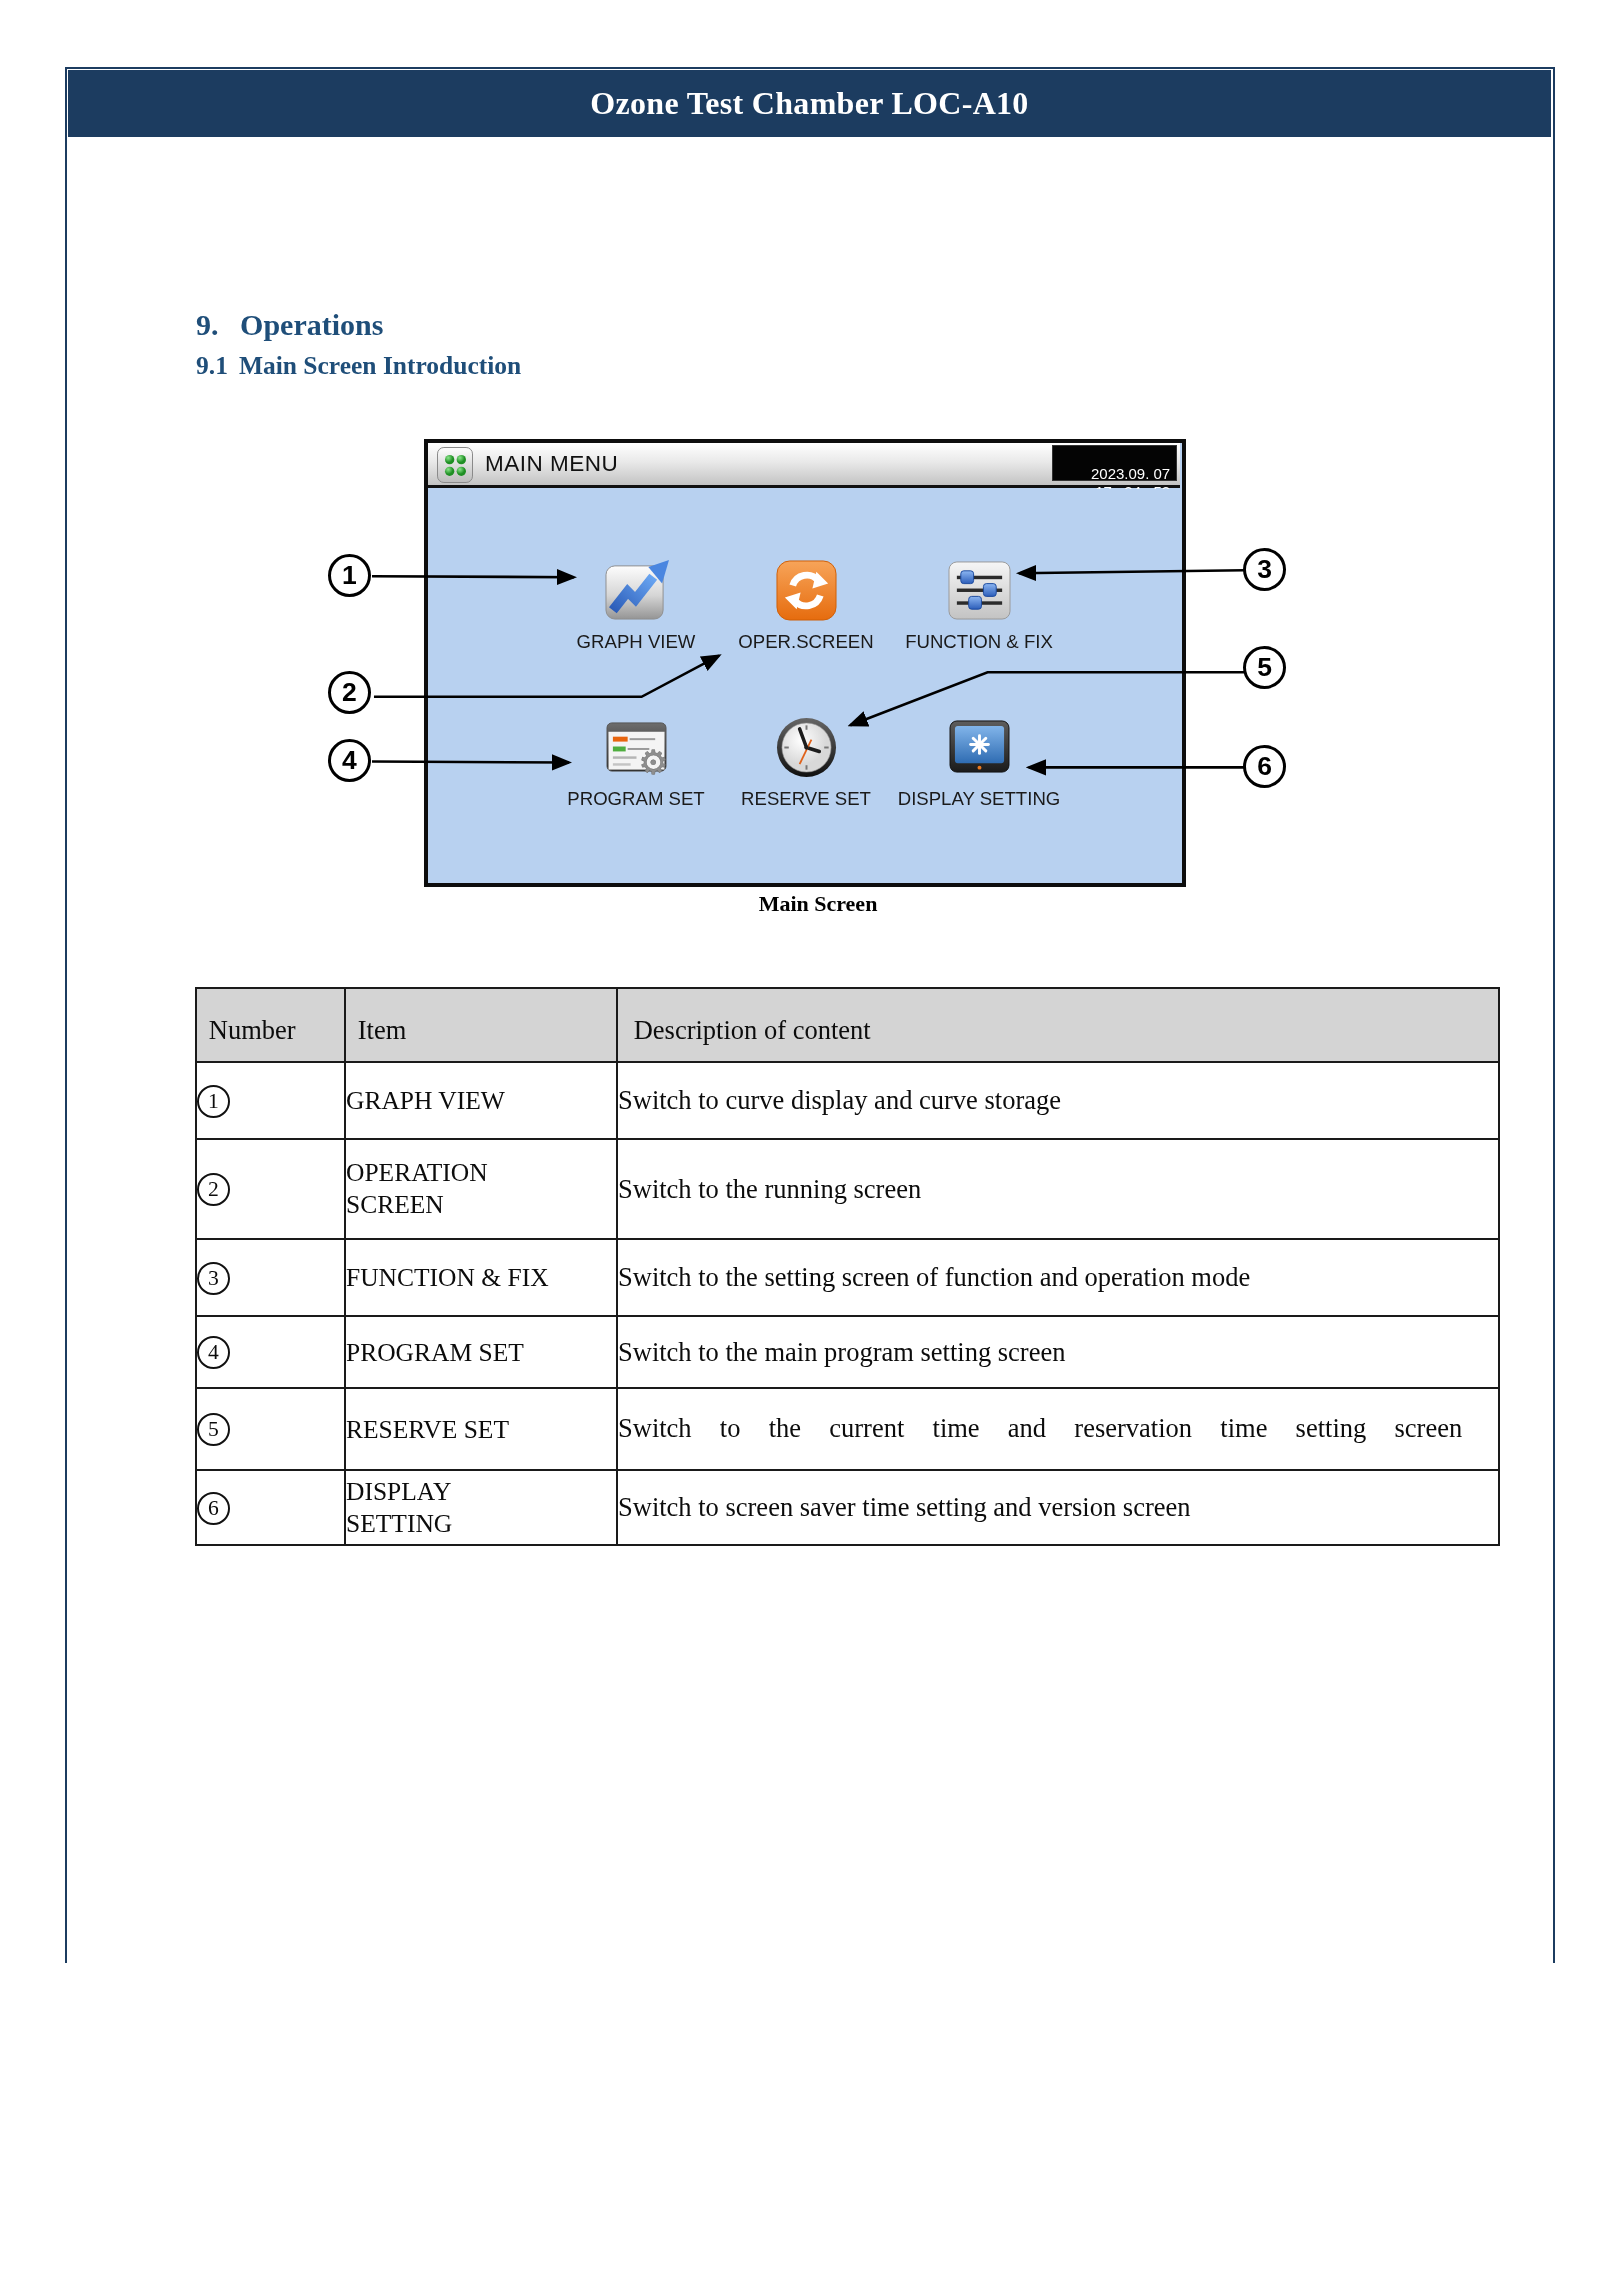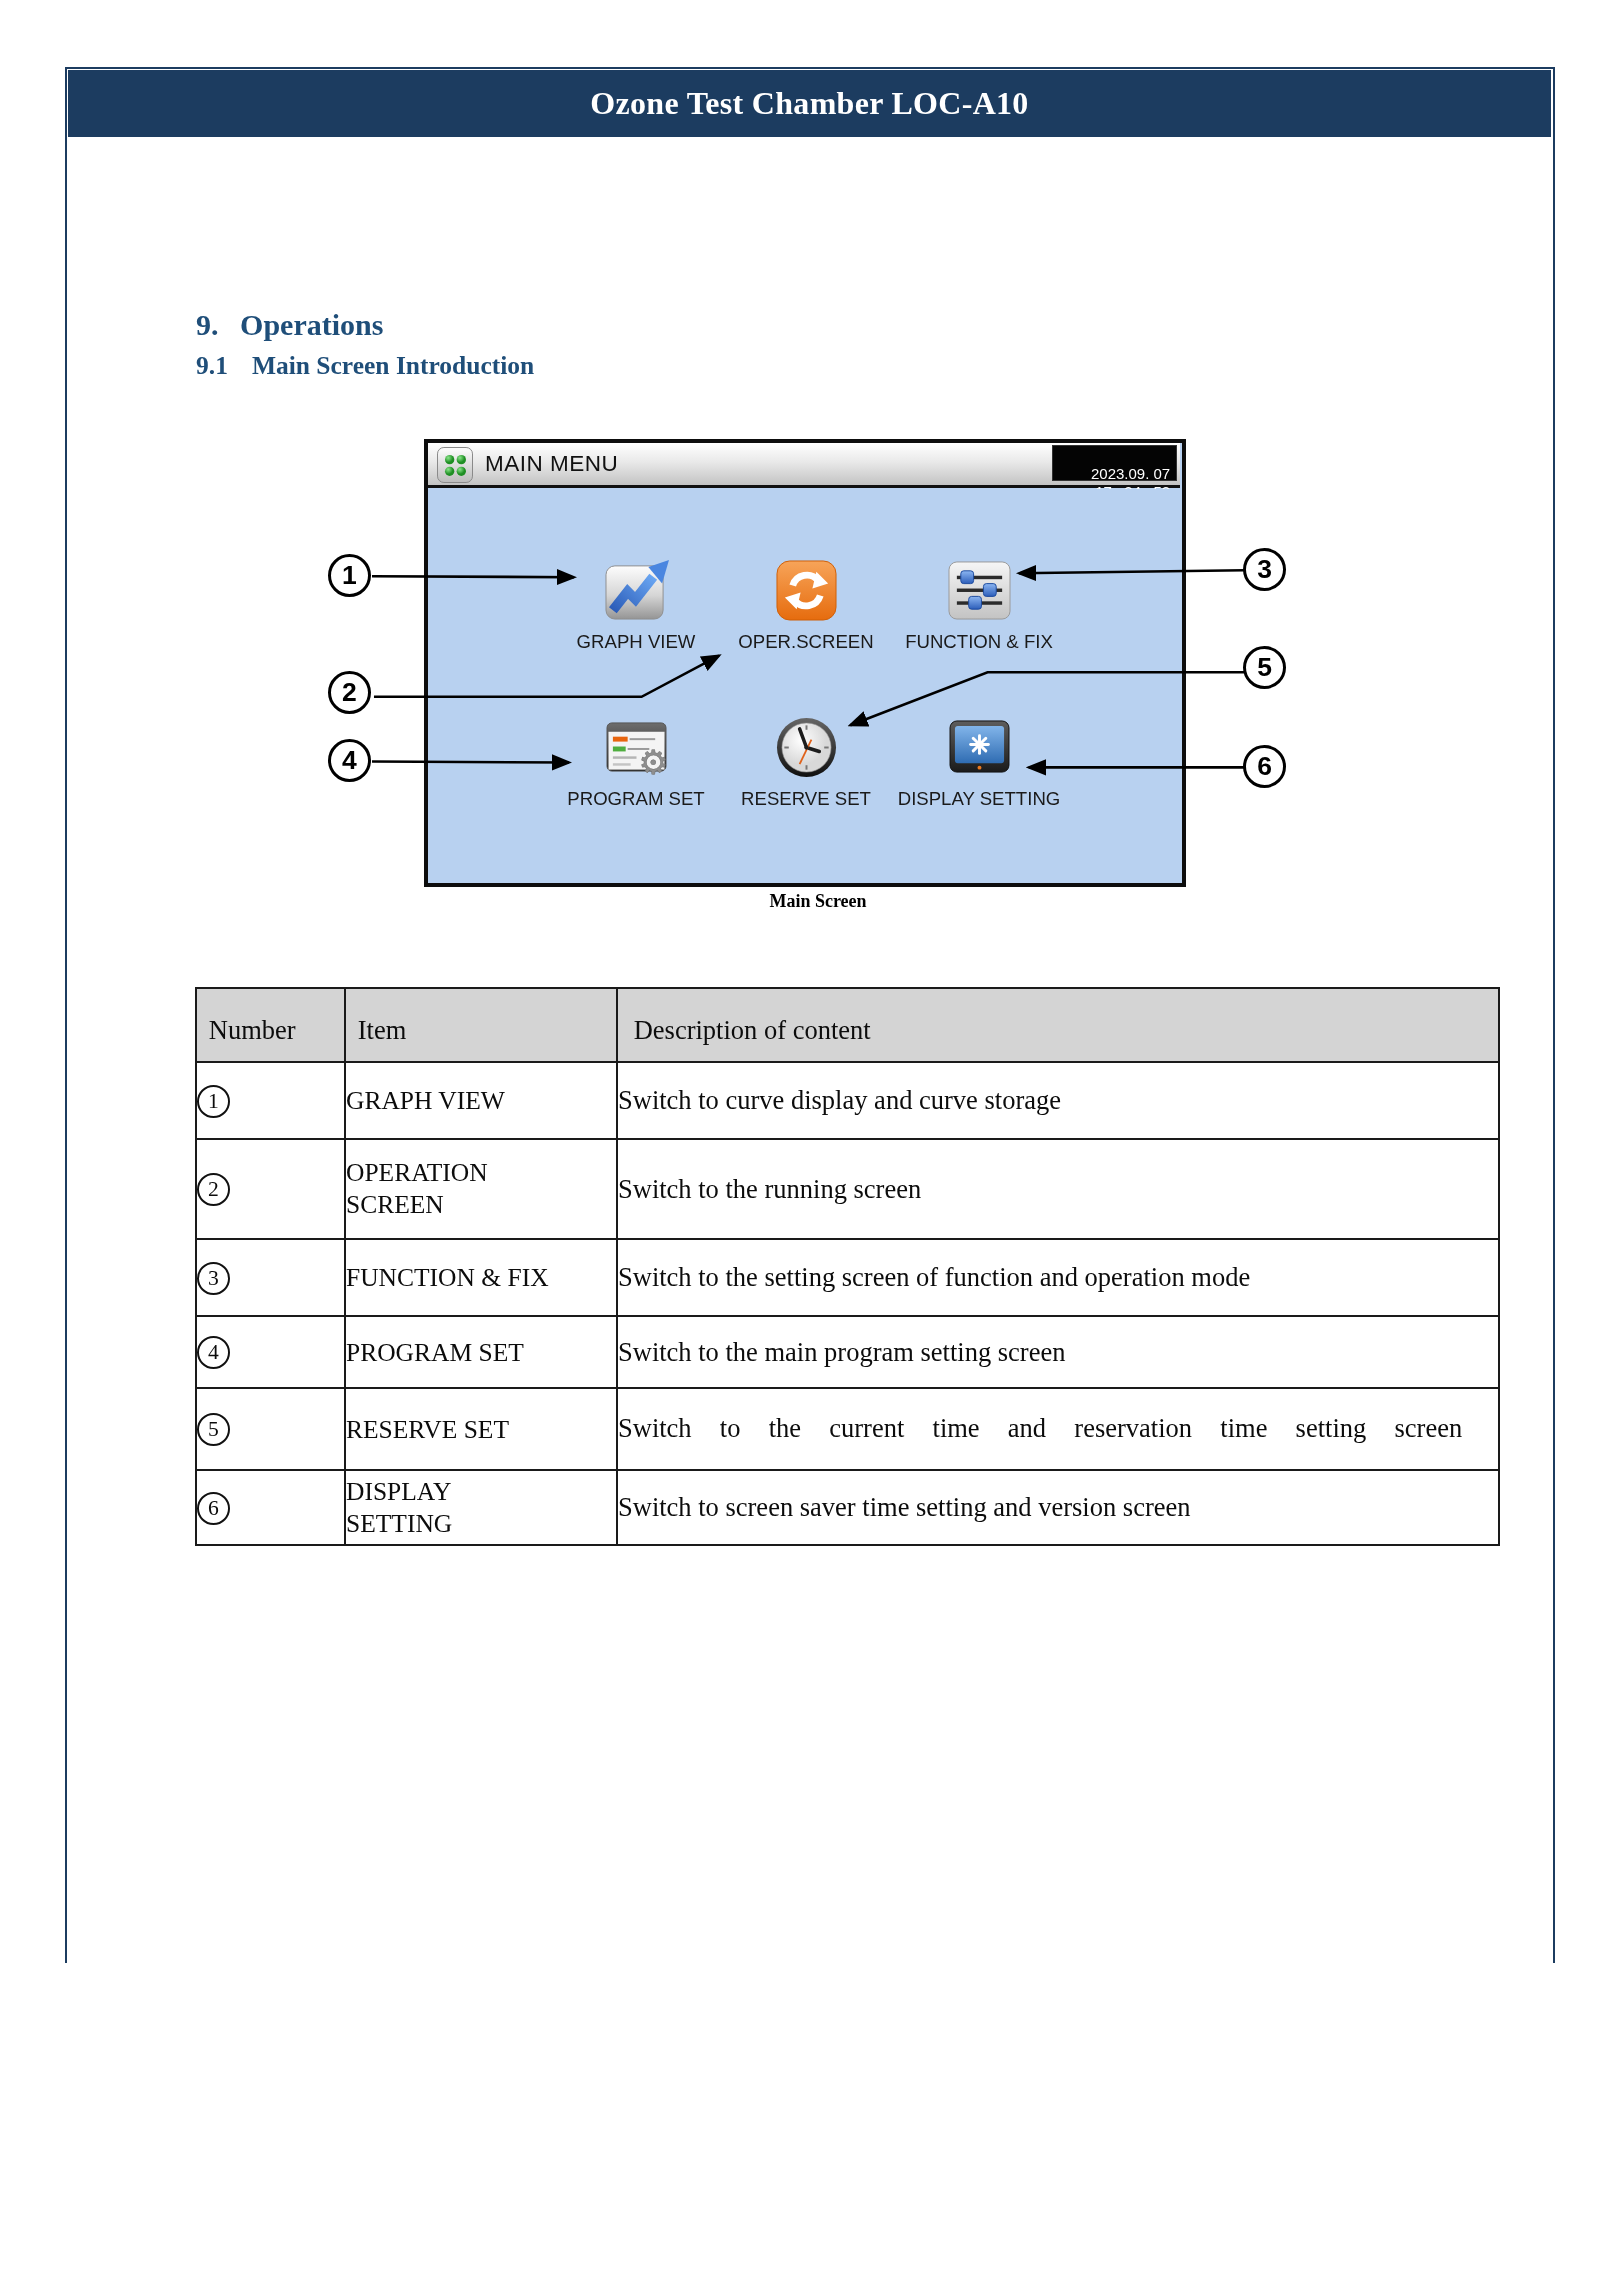--- a/index.html
+++ b/index.html
@@ -6,21 +6,21 @@
   .page{position:relative;width:1621px;height:1963px;background:#fff;
         font-family:"Liberation Serif","DejaVu Serif",serif;color:#111;overflow:hidden;}
   .frame{position:absolute;left:65px;top:67px;width:1486px;height:2156px;
          border:2.9px solid #1c3c60;}
   .banner{position:absolute;left:68px;top:70px;width:1483px;height:67px;background:#1c3c60;}
   .banner h1{margin:0;text-align:center;line-height:67px;font-size:32px;font-weight:bold;
              color:#ffffff;letter-spacing:0.3px;}
   .sec-head{position:absolute;left:196px;top:261px;font-size:30px;font-weight:bold;color:#1f4e79;margin-top:47px;}
   .sec-head .num{margin-right:21.6px;}
   .subsec-head{position:absolute;left:196px;top:351px;font-size:25.5px;font-weight:bold;color:#1f4e79;}
-  .subsec-head .num{margin-right:24px;}
+  .subsec-head .num{margin-right:11px;}
 
   
   .figure{position:absolute;left:323px;top:439px;width:990px;height:495px;}
   .screen{position:absolute;left:101px;top:0;width:762px;height:448px;box-sizing:border-box;
           border:4.9px solid #0d0d0d;background:#b8d1f0;z-index:1;}
   .titlebar{position:absolute;left:0;top:0;width:752px;height:42px;box-sizing:content-box;
             background:linear-gradient(#ffffff,#e9e9e9 45%,#c3c3c3);border-bottom:3.9px solid #101010;}
   .menu-btn{position:absolute;left:8.8px;top:3.9px;width:34px;height:34px;border-radius:6.9px;
             border:1px solid #8a8a8a;background:linear-gradient(#fdfdfd,#bdbdbd);}
   .tb-title{position:absolute;left:57px;top:0;line-height:42px;font-size:22.5px;color:#111;
@@ -36,21 +36,21 @@
   .menu-label{margin-top:8.8px;font-family:"Liberation Sans","DejaVu Sans",sans-serif;
               font-size:18.6px;color:#1a1a1a;white-space:nowrap;}
   .r1{top:70px;} .r2{top:227px;}
   .c1{left:115px;} .c2{left:285px;} .c3{left:458px;}
 
   .callout{position:absolute;width:37px;height:37px;border:3.9px solid #000;border-radius:50%;
            background:#fff;text-align:center;line-height:37px;z-index:6;
            font-family:"Liberation Sans","DejaVu Sans",sans-serif;font-size:26.5px;font-weight:bold;color:#000;}
   .arrows{position:absolute;left:0;top:0;width:990px;height:495px;z-index:5;pointer-events:none;}
   .fig-caption{position:absolute;left:0;right:0;top:452px;text-align:center;
-               font-size:18px;font-weight:bold;color:#000;}
+               font-size:22px;font-weight:bold;color:#000;}
 
   
   .opstable{position:absolute;left:195px;top:987px;border-collapse:collapse;table-layout:fixed;
             width:1304px;font-size:26.5px;color:#0c0c0c;}
   .opstable th,.opstable td{border:2px solid #1a1a1a;padding:0;}
   .opstable{border:2.9px solid #1a1a1a;}
   .col-num{width:149px;} .col-item{width:272px;} .col-desc{width:882px;}
   .opstable th{background:#d4d4d4;font-weight:normal;text-align:left;vertical-align:top;
                padding-top:26px;font-size:26.5px;}
   .opstable th.h-num{padding-left:11.8px;} .opstable th.h-item{padding-left:11.8px;}

